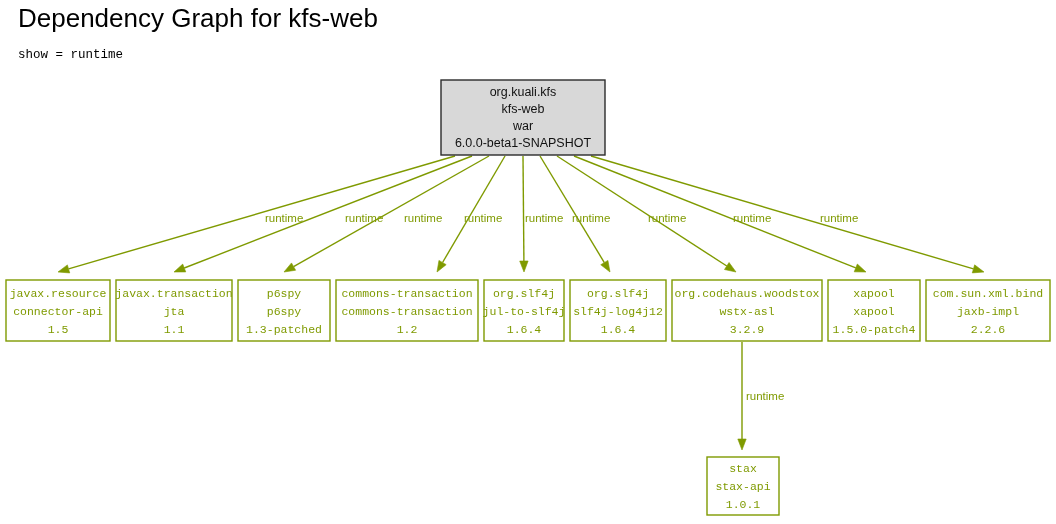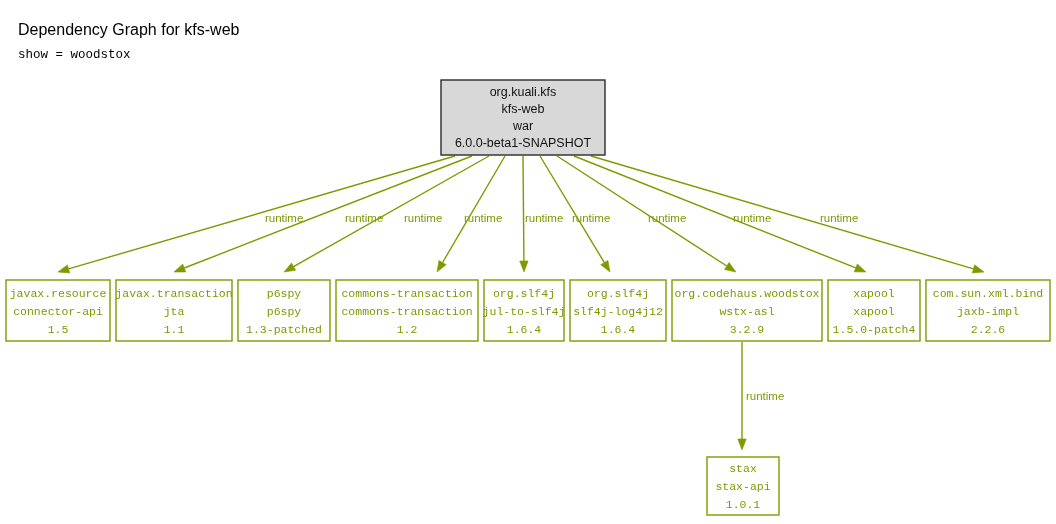--- a/index.html
+++ b/index.html
@@ -10,23 +10,23 @@
   body {
     width: 1056px;
     height: 524px;
     position: relative;
     font-family: "Liberation Sans", sans-serif;
     overflow: hidden;
   }
   #graph-title {
     position: absolute;
     left: 18px;
-    top: 21px;
-    font-family: "Liberation Sans", sans-serif;
-    font-size: 16px;
+    top: 3px;
+    font-family: "Liberation Sans", sans-serif;
+    font-size: 26px;
     color: #000000;
     white-space: nowrap;
   }
   #graph-subtitle {
     position: absolute;
     left: 18px;
     top: 48px;
     font-family: "Liberation Mono", monospace;
     font-size: 12.5px;
     color: #000000;
@@ -74,21 +74,21 @@
     font-family: "Liberation Sans", sans-serif;
     font-size: 12.5px;
     fill: #111111;
     text-anchor: middle;
   }
 </style>
 </head>
 <body>
 
 <div id="graph-title">Dependency Graph for kfs-web</div>
-<div id="graph-subtitle">show = woodstox</div>
+<div id="graph-subtitle">show = runtime</div>
 
 <svg id="graph-canvas" viewBox="0 0 1056 524" xmlns="http://www.w3.org/2000/svg">
   <g id="edges-layer">
       <g>
         <line x1="455" y1="156" x2="68.5585094038535" y2="268.91489397771534" class="edge-line"></line>
         <polygon points="58,272 67.38055983170845,264.8834631144258 69.73645897599856,272.94632484100487" class="edge-arrow"></polygon>
         <text x="265" y="222" class="edge-label">runtime</text>
       </g>
       <g>
         <line x1="472" y1="156" x2="184.25075975203006" y2="268.009771371693" class="edge-line"></line>

